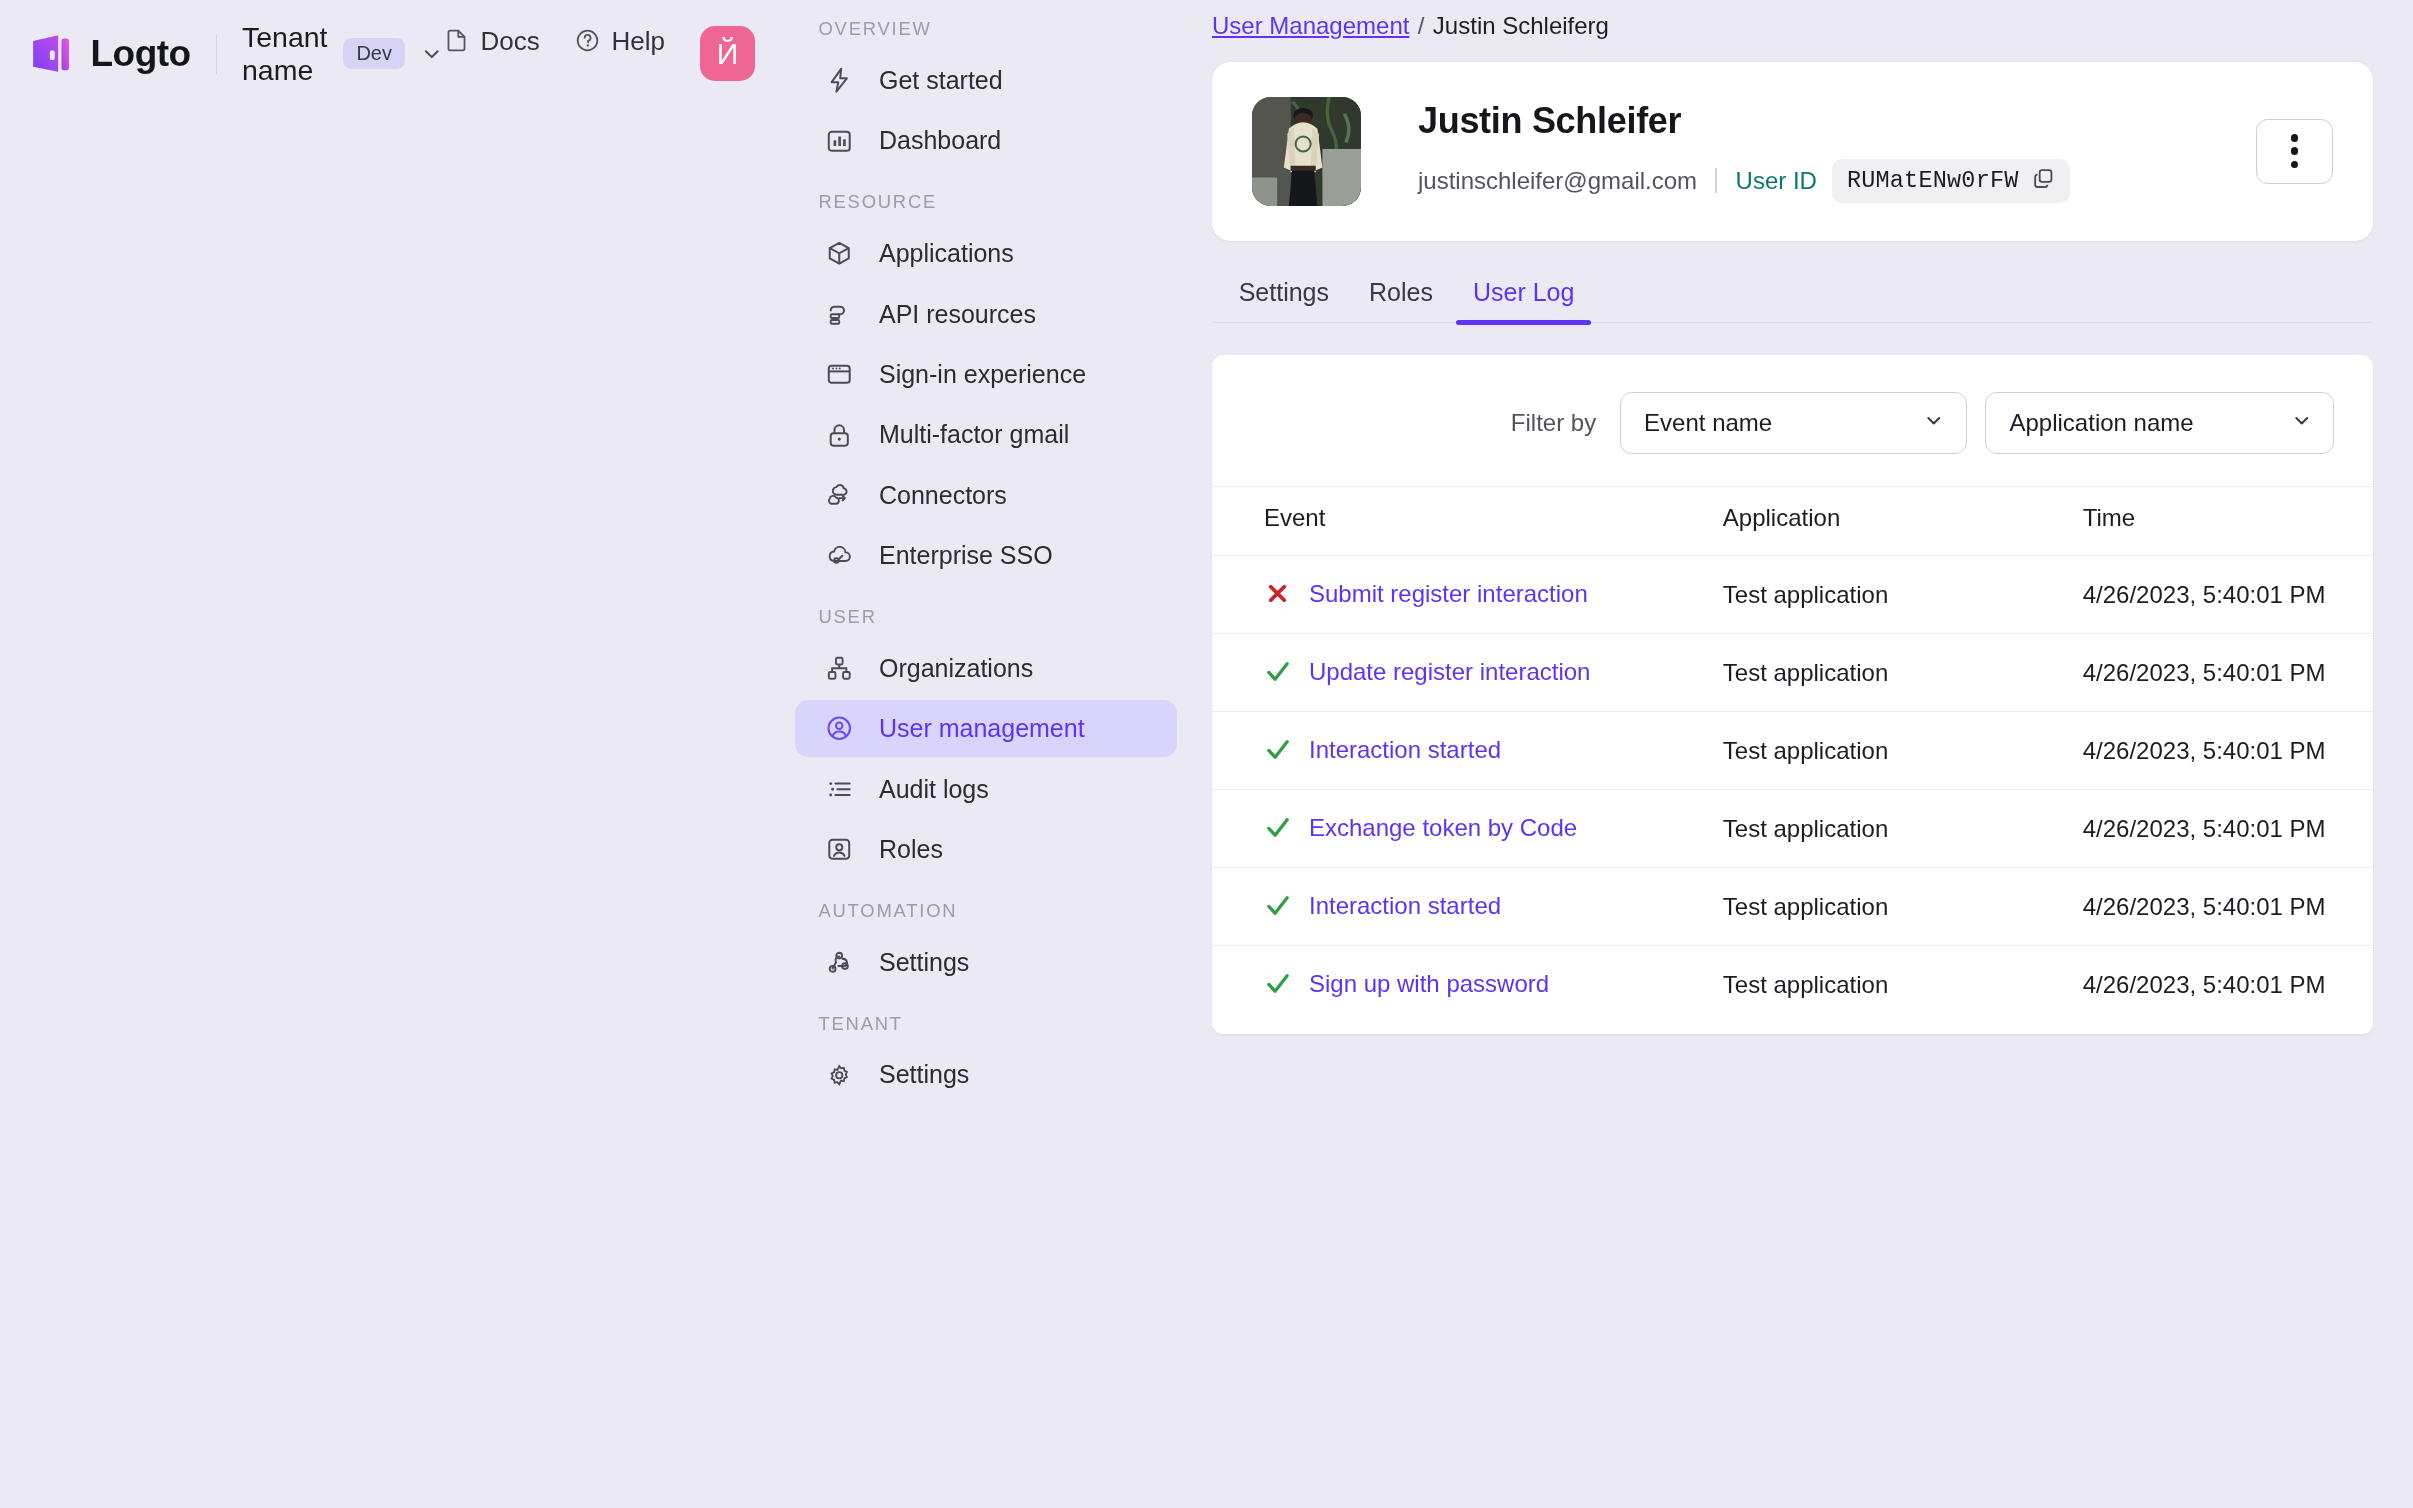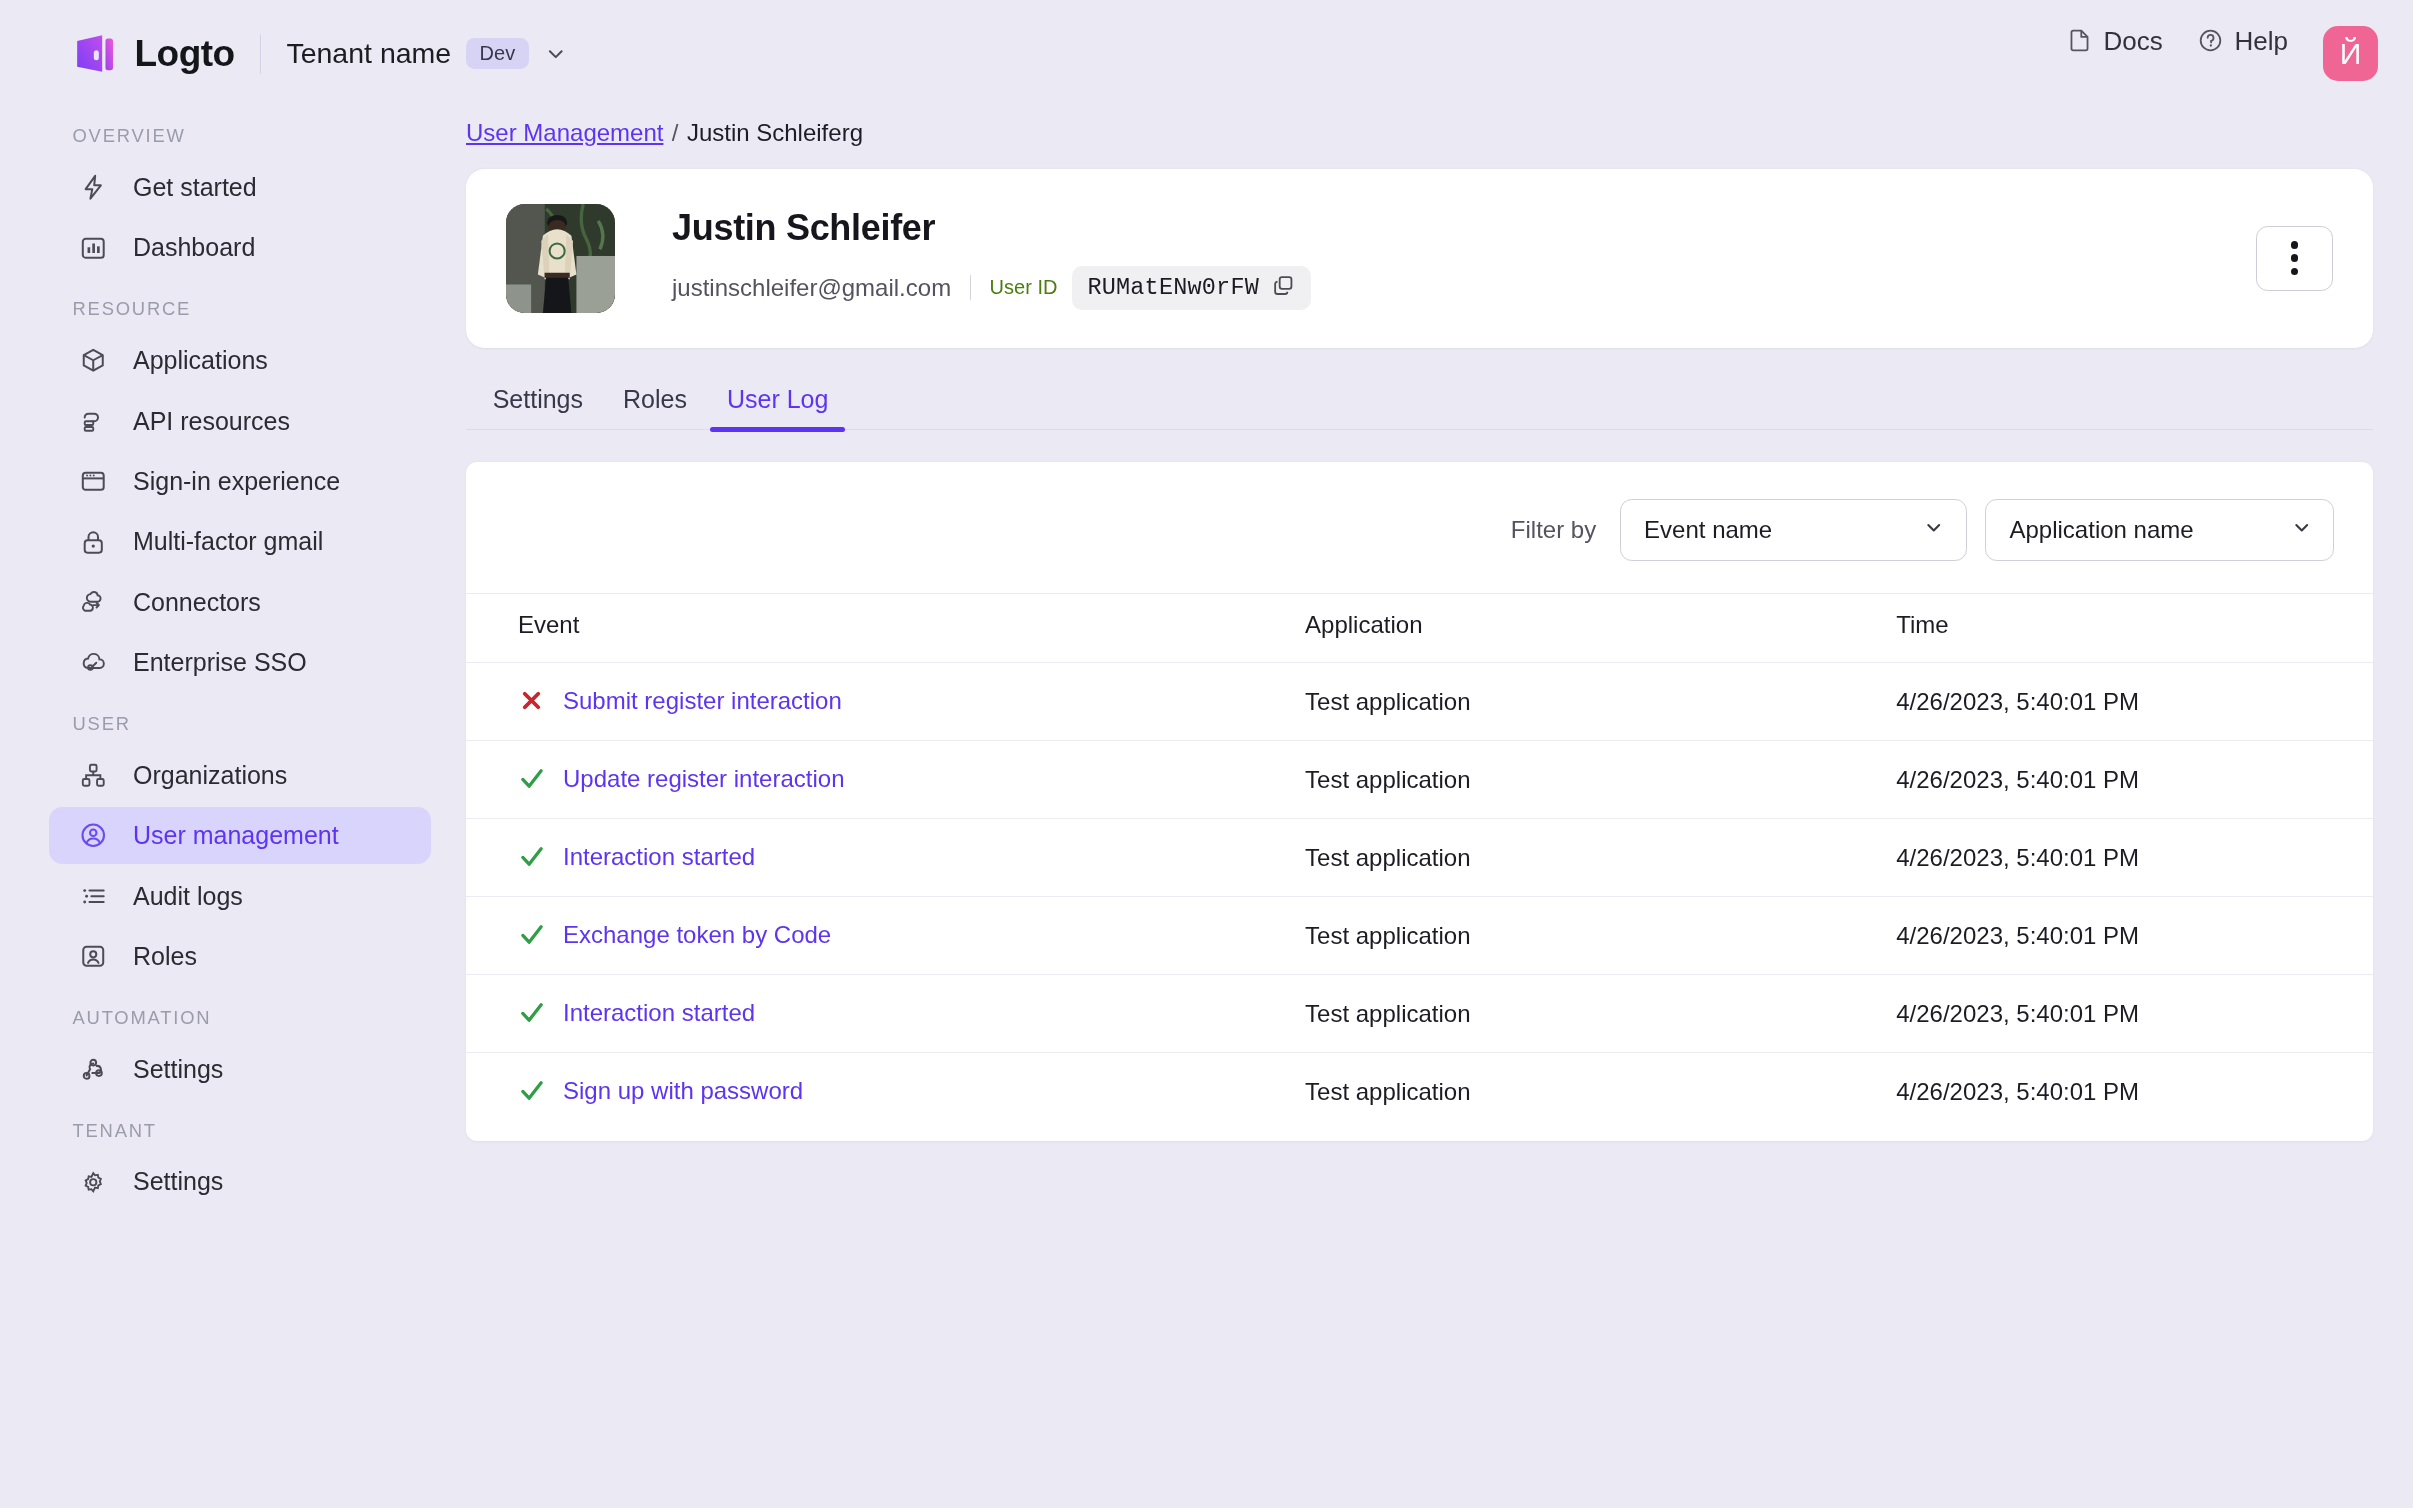--- a/index.html
+++ b/index.html
@@ -3,21 +3,21 @@
 <meta charset="utf-8">
 <style>
   * { box-sizing: border-box; margin: 0; padding: 0; }
   html, body {
     width: 2413px; height: 1508px;
     font-family: "Liberation Sans", sans-serif;
     background: #eae9f4;
     overflow: hidden;
     -webkit-font-smoothing: antialiased;
   }
-  #app { width: 2413px; height: 1508px; display: flex; flex-direction: column; background: #eae9f4; padding-left: 44px; }
+  #app { width: 2413px; height: 1508px; display: flex; flex-direction: row; background: #eae9f4; }
 
   
   .topbar {
     height: 107px; flex: 0 0 107px;
     display: flex; align-items: center;
     padding: 0 35px 0 28.5px;
     background: #eae9f4;
   }
   .brand { display: flex; align-items: center; gap: 17px; }
   .logo-mark { width: 45px; height: 45px; position: relative; }
@@ -83,21 +83,21 @@
   }
   .user-photo {
     width: 109px; height: 109px; border-radius: 18.4px; flex: 0 0 109px;
     overflow: hidden; position: relative; background: #5f6255;
   }
   .user-meta { margin-left: 40px; flex: 1; min-width: 0; }
   .user-name { font-size: 36px; font-weight: 700; color: #17161c; letter-spacing: -0.3px; }
   .user-sub { display: flex; align-items: center; margin-top: 17px; }
   .user-email { font-size: 24px; color: #54535f; }
   .sub-div { width: 1.7px; height: 25px; background: #d5d4de; margin: 0 18.4px; }
-  .uid-label { font-size: 20px; color: #4d7c0f; margin-right: 15px; }
+  .uid-label { font-size: 24px; color: #0f766e; margin-right: 15px; }
   .uid-pill {
     background: #f0f0f3; border-radius: 10px;
     display: inline-flex; align-items: center; gap: 13.4px;
     padding: 8.4px 15px;
   }
   .uid-value { font-family: "Liberation Mono", "DejaVu Sans Mono", monospace; font-size: 23.5px; color: #1d1c24; letter-spacing: 0.2px; }
   .more-btn {
     width: 77px; height: 65px; border: 1.7px solid #cdccd8; border-radius: 11.7px;
     background: #fff; display: flex; align-items: center; justify-content: center;
     gap: 5.9px; flex-direction: column; cursor: pointer; flex: 0 0 77px;

